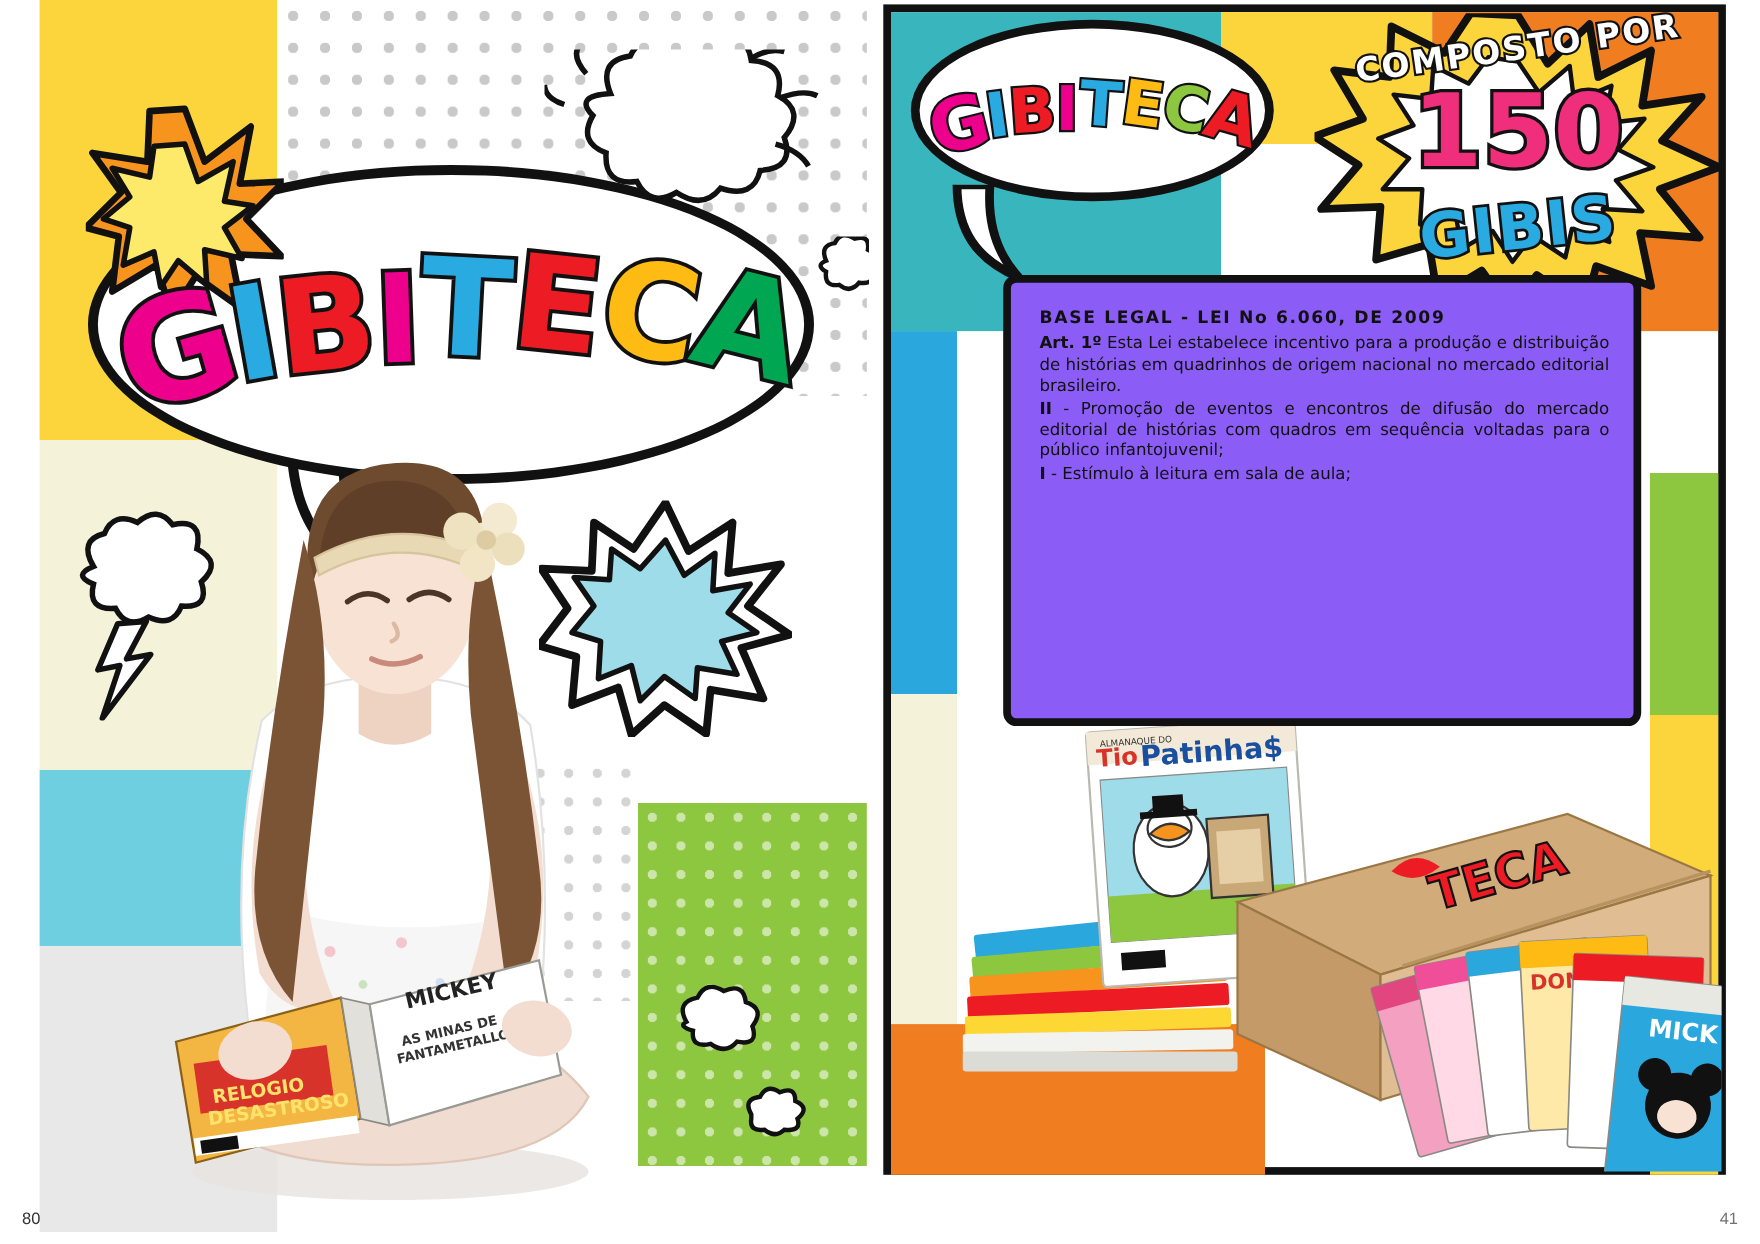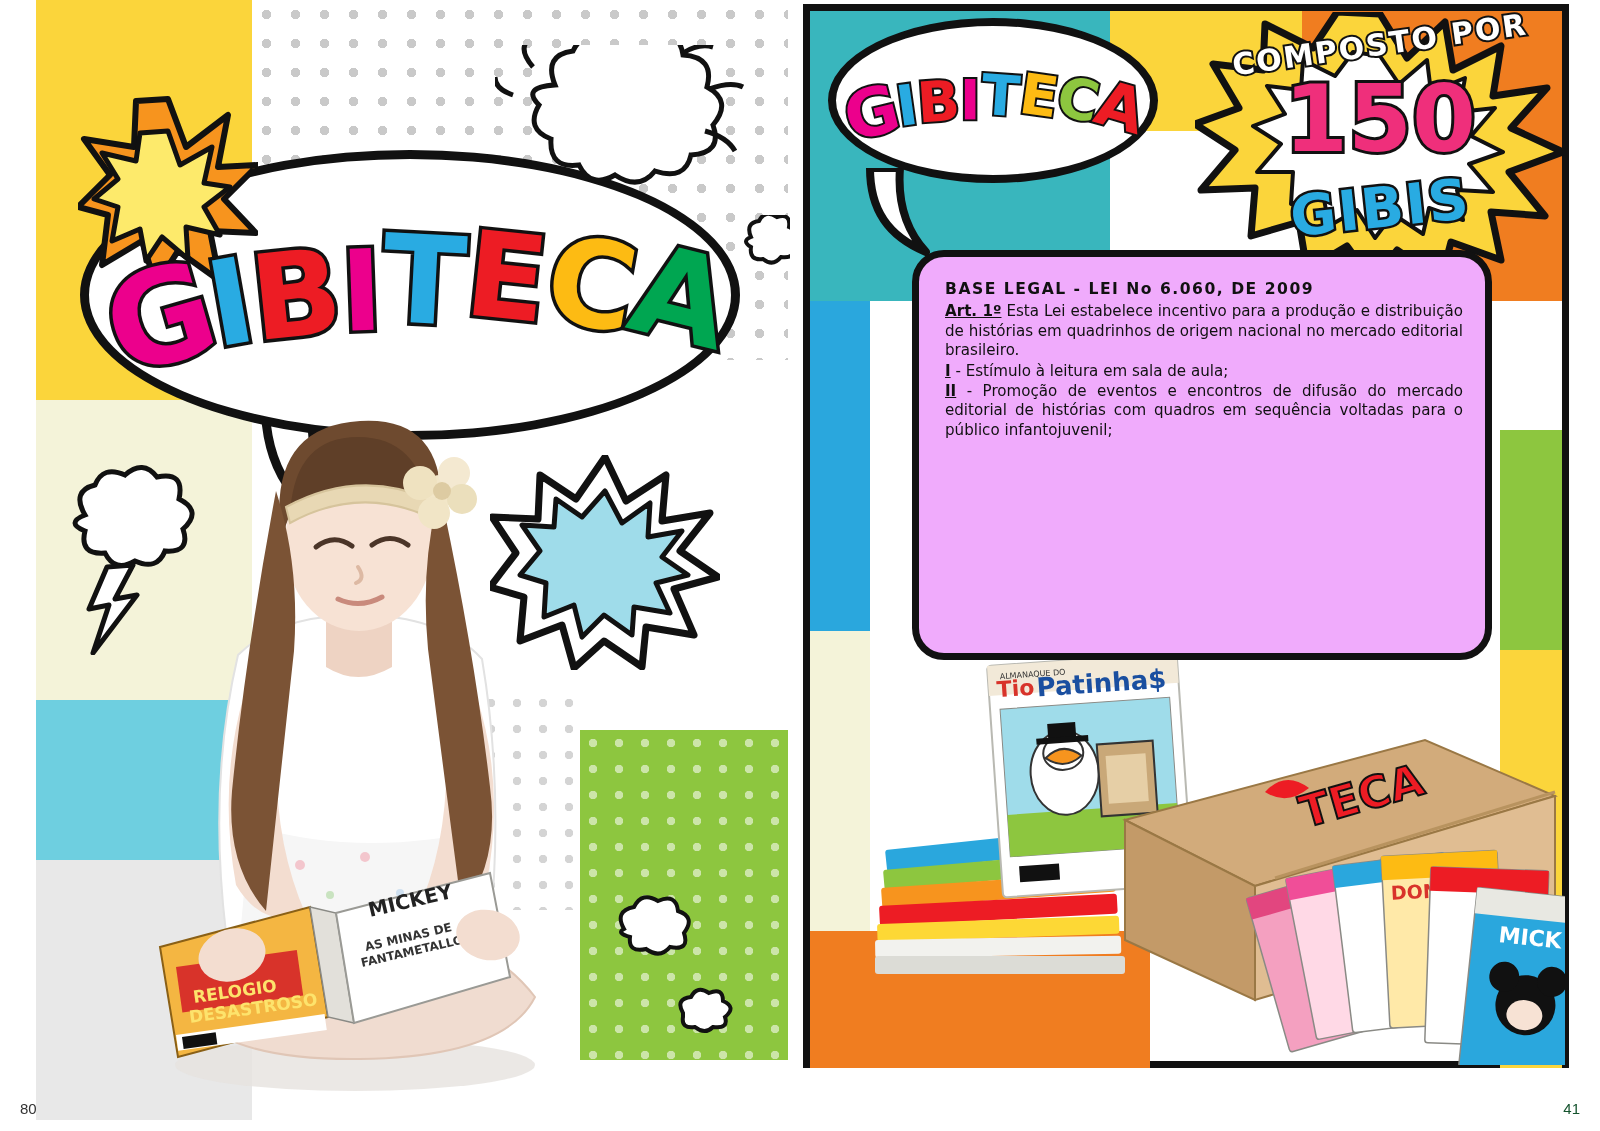--- a/index.html
+++ b/index.html
@@ -226,53 +226,53 @@
     letter-spacing: 2px;
     transform: rotate(-6deg);
     display:inline-block;
   }
 
   
   .legal-box {
     position: absolute;
     left: 112px; top: 250px;
     width: 580px; height: 410px;
-    background: #f0abfc;
+    background: #8b5cf6;
     border: 7px solid #111;
-    border-radius: 32px;
+    border-radius: 12px;
     z-index: 10;
     padding: 22px 22px 10px 26px;
   }
   .legal-box p {
     margin: 0 0 1px 0;
     font-family: "DejaVu Sans", sans-serif;
     font-size: 15.1px;
     line-height: 1.29;
     color: #111;
     text-align: justify;
   }
   .legal-title {
     font-weight: bold;
     letter-spacing: 1.5px;
     font-size: 15.6px !important;
     margin-bottom: 3px !important;
   }
-  .legal-box b { font-weight: bold; text-decoration: underline; }
+  .legal-box b { font-weight: bold; }
 
   
   .photo-area {
     position: absolute;
     left: 75px; top: 660px;
     width: 690px; height: 405px;
     z-index: 9;
   }
   .page-num-right {
     position: absolute;
     right: 20px; bottom: 14px;
-    font-size: 15px; color: #14532d;
+    font-size: 15px; color: #737373;
   }
 
   .comic-spine {
     position: absolute;
     left: 788px; top: 0; width: 12px; height: 1131px;
     background: #fff;
   }
 </style>
 </head>
 <body>
@@ -470,22 +470,22 @@
         <span>150</span>
       </div>
       <div class="gibis-txt">
         <span>GIBIS</span>
       </div>
     </div>
 
     <div class="legal-box">
       <p class="legal-title">BASE LEGAL  -    LEI No 6.060, DE 2009</p>
       <p><b>Art. 1º</b> <span>Esta Lei estabelece incentivo para a produção e distribuição de histórias em quadrinhos de origem nacional no mercado editorial brasileiro.</span></p>
+      <p><b>II</b> <span>- Promoção de eventos e encontros de difusão do mercado editorial de histórias com quadros em sequência voltadas para o público infantojuvenil;</span></p>
       <p><b>I</b> <span>- Estímulo à leitura em sala de aula;</span></p>
-      <p><b>II</b> <span>- Promoção de eventos e encontros de difusão do mercado editorial de histórias com quadros em sequência voltadas para o público infantojuvenil;</span></p>
     </div>
 
     <div class="photo-area">
       <svg width="690" height="405" viewBox="0 0 690 405">
 
         <g>
           <rect x="10" y="190" width="220" height="22" rx="3" fill="#2aa7dd" transform="rotate(-6 10 190)"></rect>
           <rect x="8" y="210" width="228" height="20" rx="3" fill="#8dc63f" transform="rotate(-5 8 210)"></rect>
           <rect x="6" y="228" width="234" height="20" rx="3" fill="#f7941e" transform="rotate(-4 6 228)"></rect>
           <rect x="4" y="246" width="238" height="20" rx="3" fill="#ed1c24" transform="rotate(-3 4 246)"></rect>

